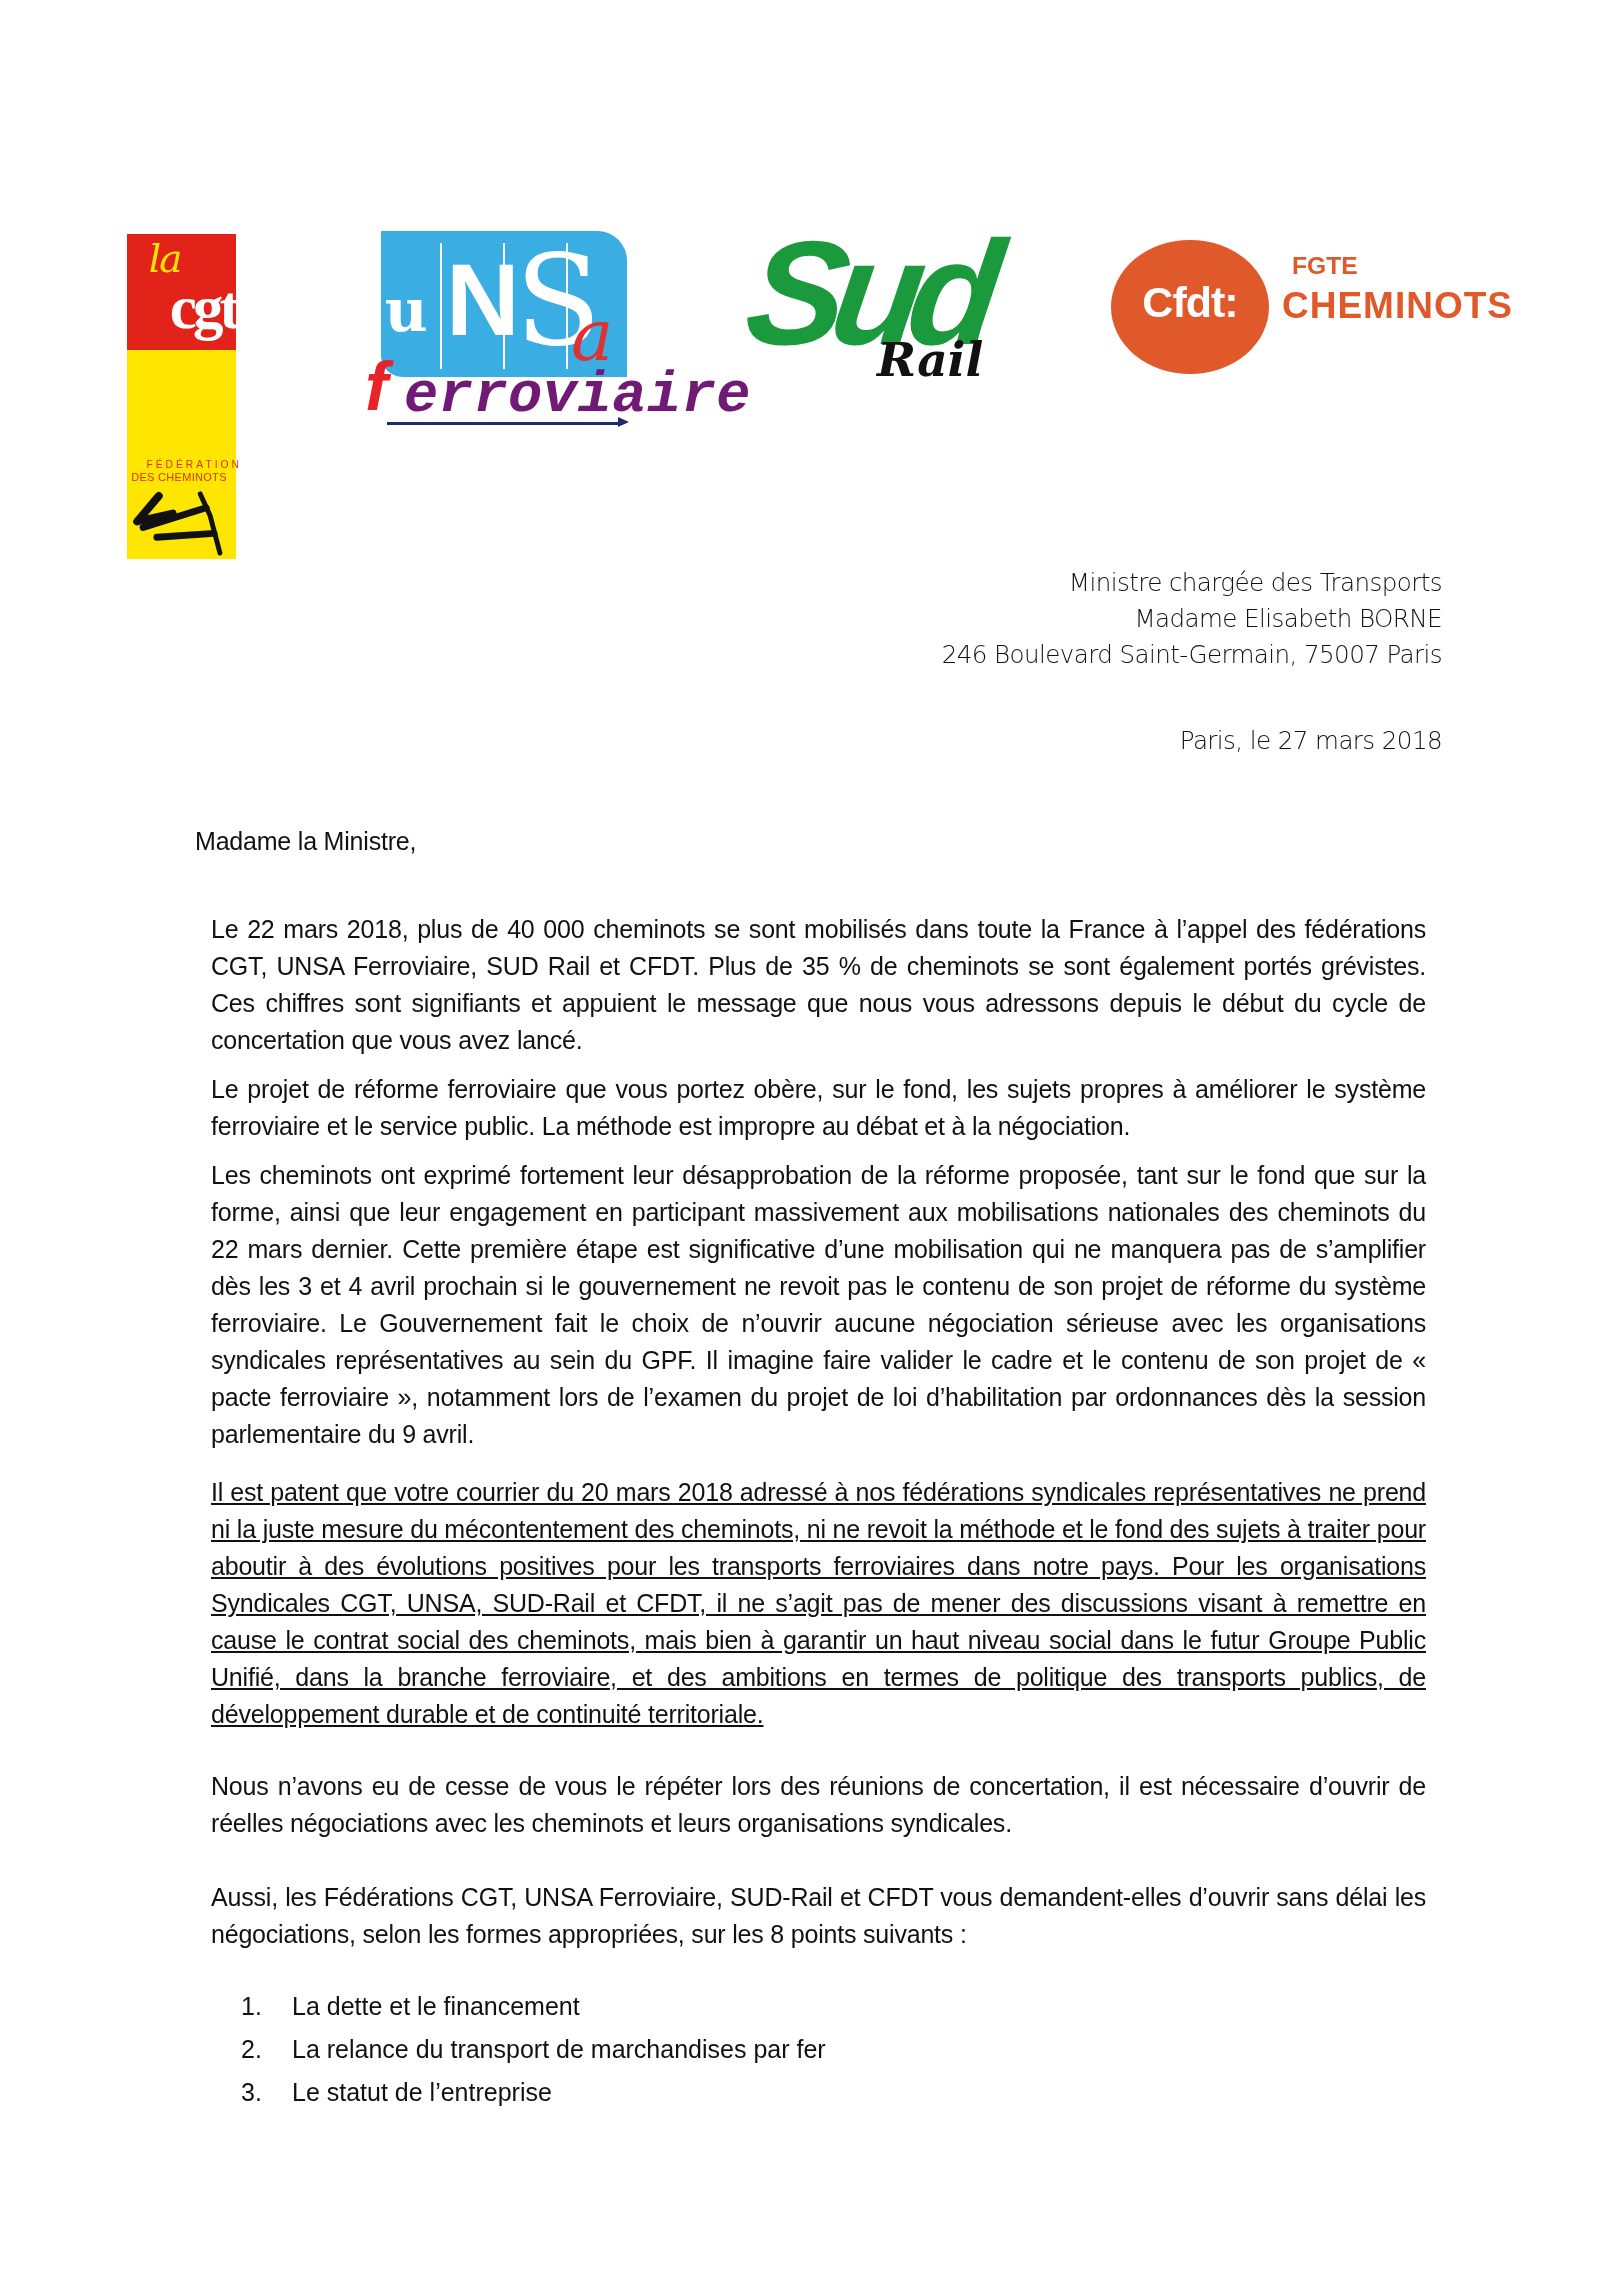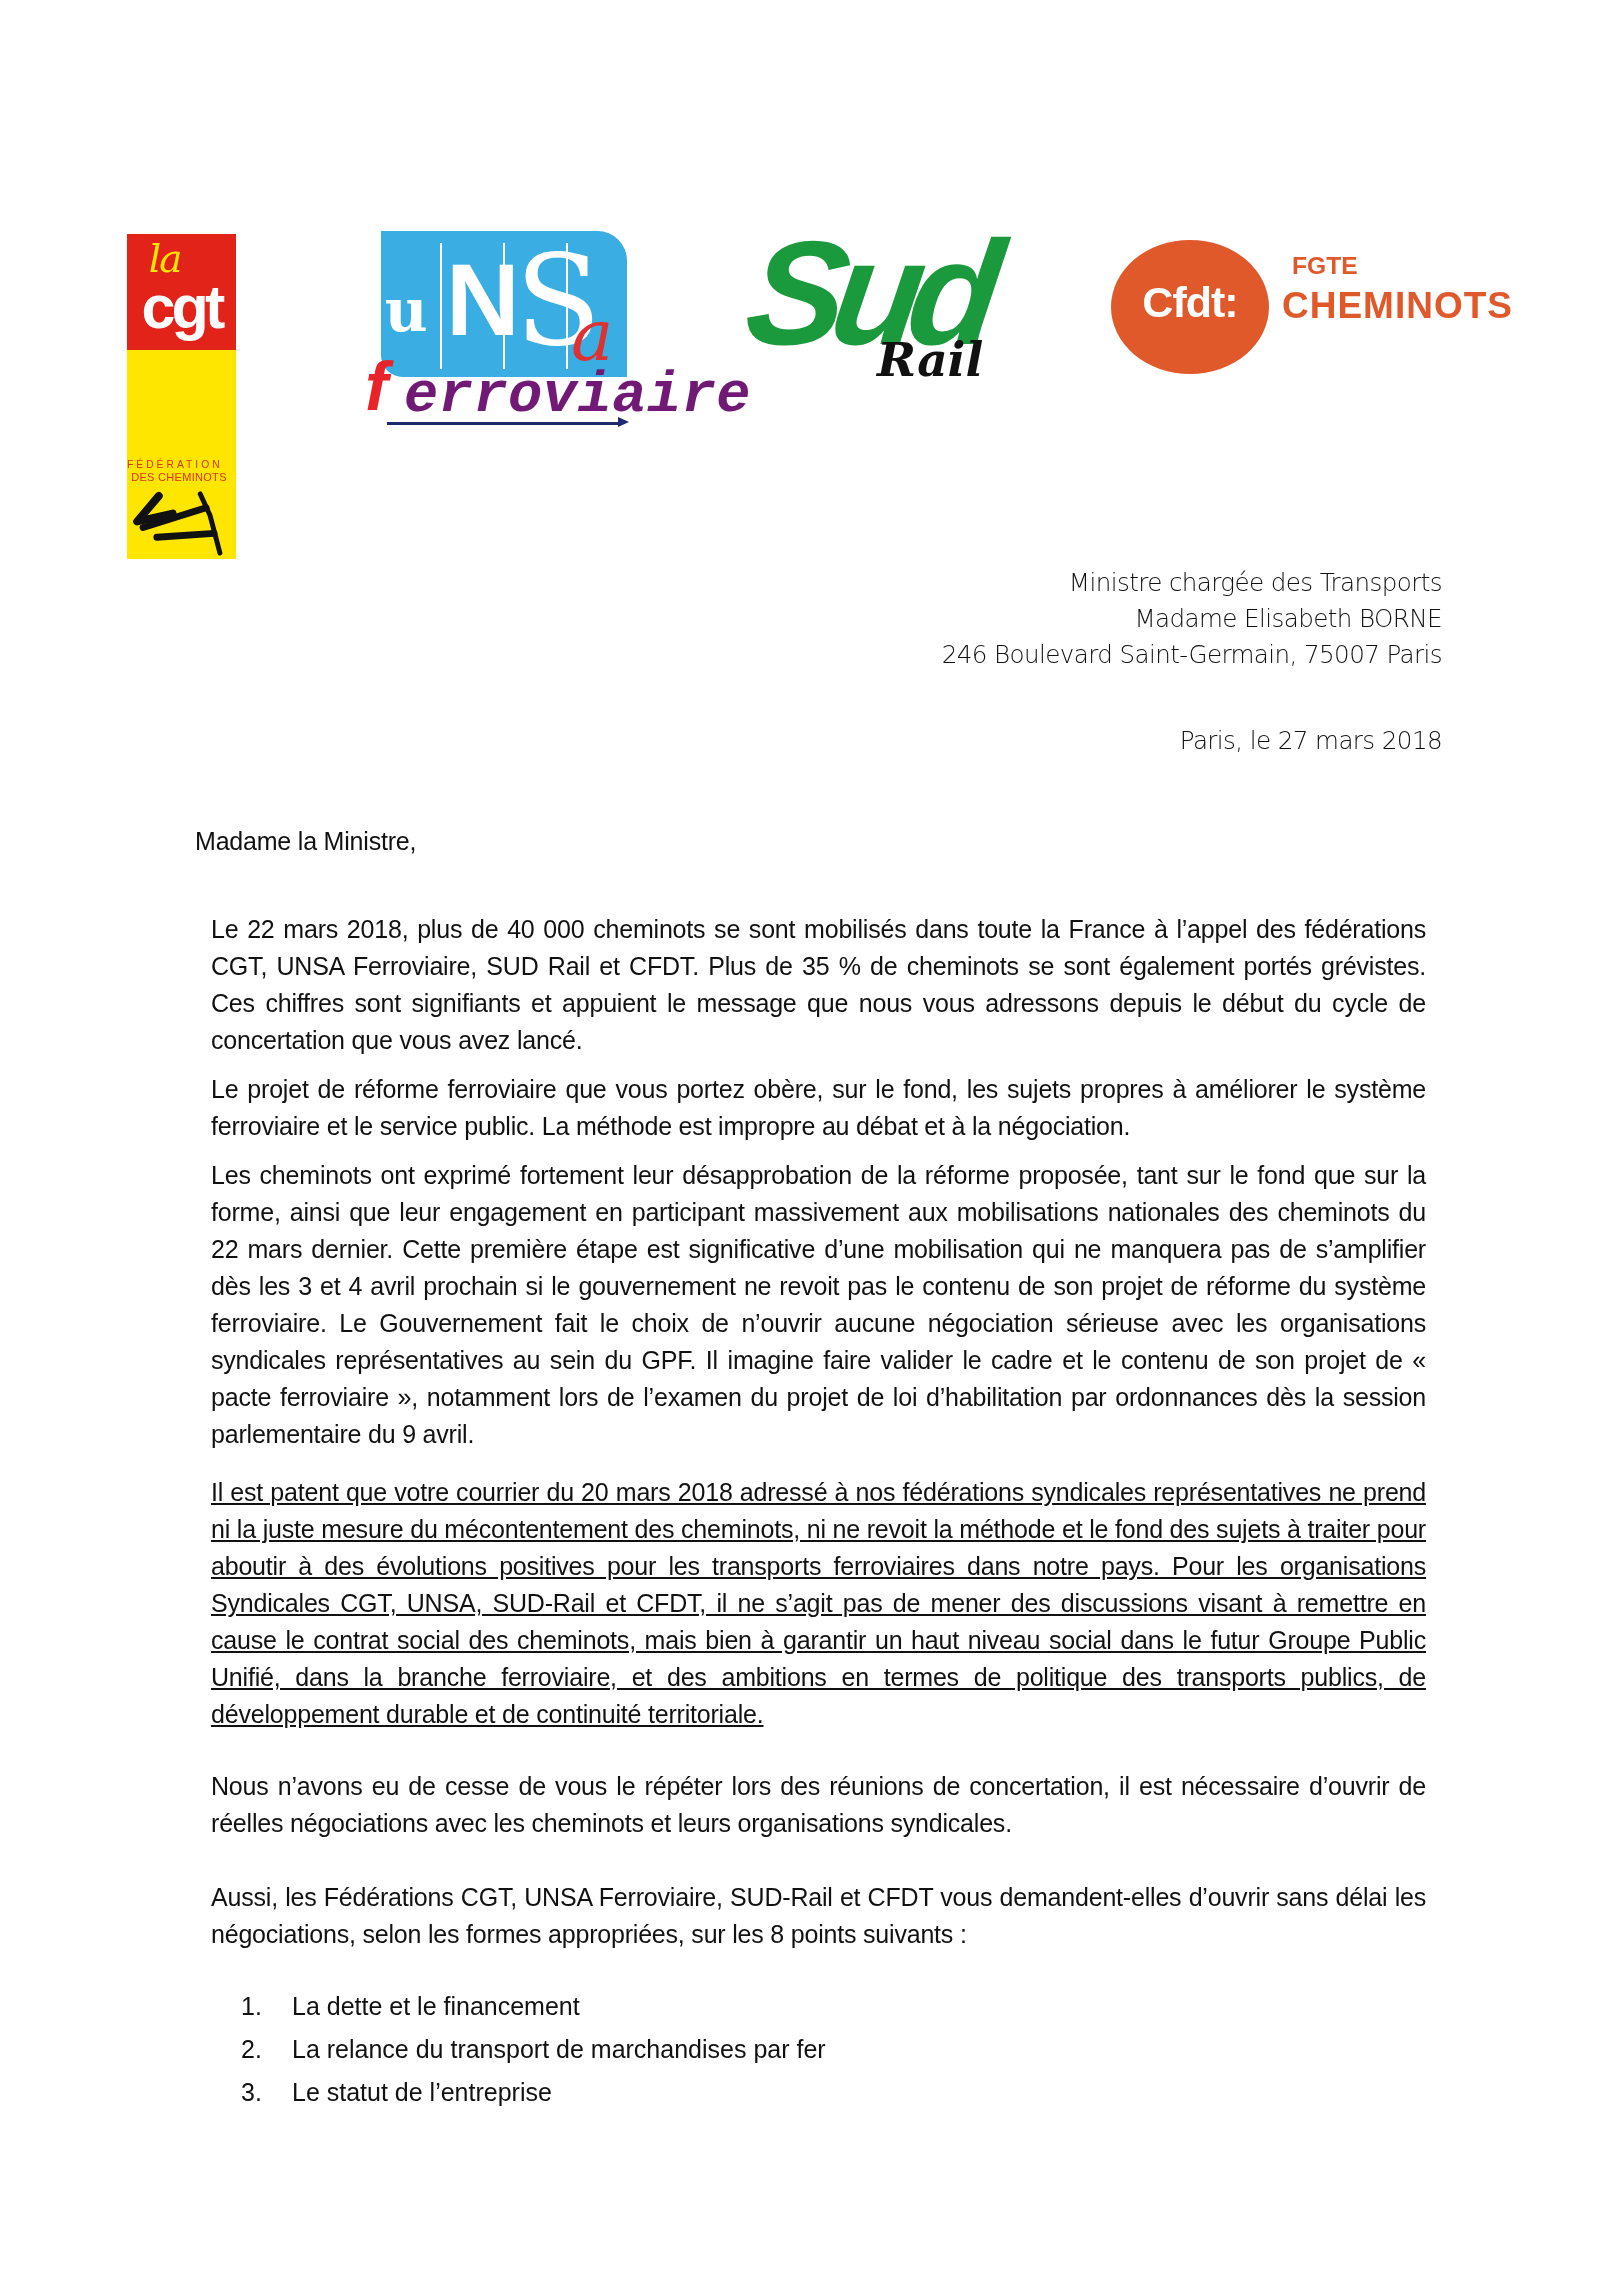--- a/index.html
+++ b/index.html
@@ -6,23 +6,23 @@
     body { width: 1620px; height: 2293px; position: relative; overflow: hidden;
            font-family: "Liberation Sans", sans-serif; color: #111; }
 
     
     .logo { position: absolute; }
     #logo-cgt { left: 127px; top: 234px; width: 109px; height: 325px; }
     #logo-cgt .red { position: absolute; left: 0; top: 0; width: 109px; height: 116px; background: #e2231a; }
     #logo-cgt .yellow { position: absolute; left: 0; top: 116px; width: 109px; height: 209px; background: #ffe600; }
     #logo-cgt .la { position: absolute; left: 21.7px; top: 2px; font-family: "DejaVu Serif", serif; font-style: italic;
                     font-size: 39px; color: #ffe600; letter-spacing: -2px; }
-    #logo-cgt .cgt { position: absolute; left: 0; top: 39px; width: 109px; text-align: center;
-                     font-family: Liberation Sans, sans-serif; font-weight: 700; font-size: 61px; color: #fff; letter-spacing: -3.9px; line-height: 69px; }
-    #logo-cgt .fed1 { position: absolute; left: 0; top: 225px; width: 115px; text-align: left;
+    #logo-cgt .cgt { position: absolute; left: 0; top: 39px; width: 109px; text-align: right;
+                     font-family: Liberation Serif, serif; font-weight: 700; font-size: 61px; color: #fff; letter-spacing: -3.9px; line-height: 69px; }
+    #logo-cgt .fed1 { position: absolute; left: 0; top: 225px; width: 115px; text-align: right;
                       font-size: 10.3px; color: #d9341c; letter-spacing: 3px; }
     #logo-cgt .fed2 { position: absolute; left: 0; top: 237px; width: 104px; text-align: center;
                       font-size: 11px; color: #d9341c; letter-spacing: 0.3px; }
     #logo-cgt svg { position: absolute; left: 5.9px; top: 254px; }
 
     #logo-unsa { left: 367px; top: 231px; width: 264px; height: 197px; }
     #logo-unsa .box { position: absolute; left: 13.8px; top: 0; width: 246px; height: 146px; background: #3aaee2;
                       border-top-right-radius: 29.6px; border-bottom-left-radius: 21.7px; }
     #logo-unsa .bar { position: absolute; top: 11.8px; width: 2px; height: 126px; background: #fff; }
     #logo-unsa .u { position: absolute; left: 17.7px; top: 45px; font-family: "DejaVu Serif", serif; font-weight: 700;

